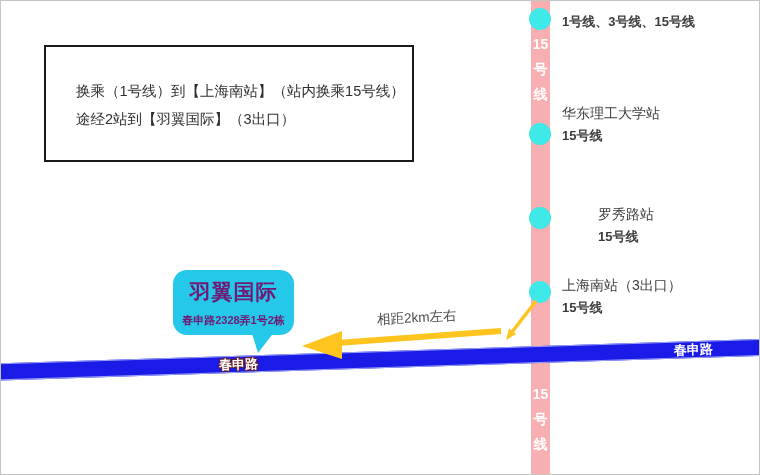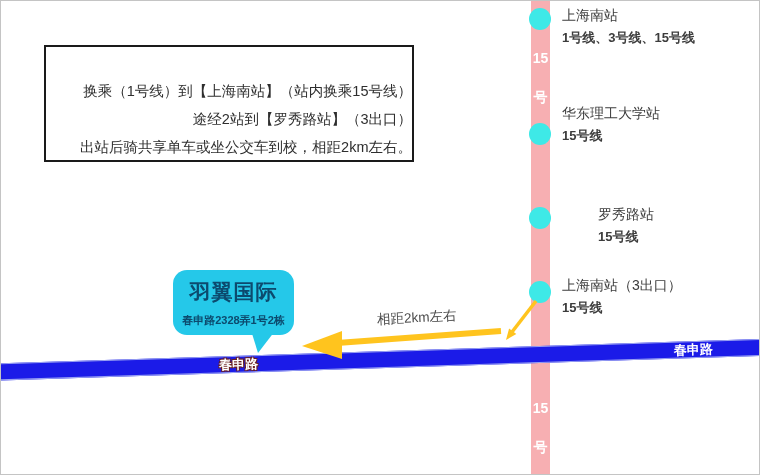--- a/index.html
+++ b/index.html
@@ -2,49 +2,49 @@
 <html><head>
 <meta charset="utf-8">
 <style>
   html,body{margin:0;padding:0;background:#e9e9e9;font-family:"Liberation Sans","DejaVu Sans",sans-serif;}
   #canvas{position:relative;width:760px;height:475px;background:#ffffff;border:1px solid #c4c4c4;
           margin:0 auto;overflow:hidden;box-sizing:border-box;}
 
   
   .info-box{position:absolute;left:43px;top:44px;width:370px;height:117px;
             border:2px solid #1a1a1a;background:#ffffff;box-sizing:border-box;
-            padding:30px 0 10px 30px;text-align:right;}
+            padding:30px 0 10px 30px;}
   .info-line{font-size:14.5px;line-height:28px;color:#2e2e2e;white-space:nowrap;}
 
   
   .metro-line{position:absolute;left:530px;top:0;width:19px;height:475px;background:#f7afb2;}
   .metro-label{position:absolute;left:0;width:19px;display:flex;flex-direction:column;align-items:center;
                color:#ffffff;font-weight:bold;font-size:14px;line-height:25px;}
-  .metro-label .ch{display:block;margin-top:14px;}
+  .metro-label .ch{display:block;}
   .metro-label.top{top:31px;}
   .metro-label.bottom{top:381px;}
 
   
   .station-dot{position:absolute;width:22px;height:22px;border-radius:50%;background:#3ee9e7;left:528px;}
   .station-text{position:absolute;left:561px;color:#3c3c3c;}
   .station-name{font-size:14px;line-height:16px;white-space:nowrap;}
   .station-lines{font-size:13px;line-height:16px;margin-top:7px;white-space:nowrap;font-weight:bold;}
 
   
   .road{position:absolute;left:-12px;top:350px;width:790px;height:15px;background:#1b1be8;
         transform:rotate(-1.85deg);border-top:1px solid #9aa2f2;border-bottom:1px solid #9aa2f2;
         box-sizing:content-box;}
   .road-label{position:absolute;top:0;height:15px;line-height:15px;color:#ffffff;
               font-size:13px;font-weight:bold;white-space:nowrap;}
   .road-label.left{left:230px;text-shadow:1px 1px 0 #6b1f1f,-1px -1px 0 #6b1f1f,1px -1px 0 #6b1f1f,-1px 1px 0 #6b1f1f;}
   .road-label.right{left:685px;}
 
   
   .bubble{position:absolute;left:172px;top:269px;width:121px;height:65px;background:#25c8e9;
-          border-radius:14px;text-align:center;color:#0c4a6e;z-index:6;}
+          border-radius:14px;text-align:center;color:#701a75;z-index:6;}
   .bubble-title{font-size:21px;font-weight:bold;margin-top:8px;letter-spacing:1px;white-space:nowrap;}
   .bubble-address{font-size:11px;font-weight:bold;margin-top:7px;white-space:nowrap;}
 
   
   .distance-note{position:absolute;left:376px;top:308px;font-size:13.5px;color:#4a4a4a;
                  transform:rotate(-3deg);white-space:nowrap;z-index:5;}
 
   .overlay{position:absolute;left:0;top:0;z-index:5;pointer-events:none;}
 </style>
 </head>
@@ -69,40 +69,38 @@
     <span class="road-label left">春申路</span>
     <span class="road-label right">春申路</span>
   </div>
 
   <div class="station-dot" style="top:7px;"></div>
   <div class="station-dot" style="top:122px;"></div>
   <div class="station-dot" style="top:206px;"></div>
   <div class="station-dot" style="top:280px;"></div>
 
   <div class="station-text" style="top:6px;">
-    <div class="station-name">上海南站</div>
     <div class="station-lines">1号线、3号线、15号线</div>
   </div>
   <div class="station-text" style="top:104px;">
     <div class="station-name">华东理工大学站</div>
     <div class="station-lines">15号线</div>
   </div>
   <div class="station-text" style="top:205px;margin-left:36px;">
     <div class="station-name">罗秀路站</div>
     <div class="station-lines">15号线</div>
   </div>
   <div class="station-text" style="top:276px;">
     <div class="station-name">上海南站（3出口）</div>
     <div class="station-lines">15号线</div>
   </div>
 
   <div class="info-box">
     <div class="info-line">换乘（1号线）到【上海南站】（站内换乘15号线）</div>
-    <div class="info-line">途经2站到【罗秀路站】（3出口）</div>
-    <div class="info-line">出站后骑共享单车或坐公交车到校，相距2km左右。</div>
+    <div class="info-line">途经2站到【羽翼国际】（3出口）</div>
   </div>
 
   <svg class="overlay" width="760" height="475" viewBox="0 0 760 475">
 
     <polygon points="249,326 277,326 257,352" fill="#25c8e9"></polygon>
 
     <line x1="500" y1="330" x2="336" y2="342" stroke="#ffc41e" stroke-width="6"></line>
     <polygon points="301,345 341,330 341,358" fill="#ffc41e"></polygon>
 
     <line x1="535" y1="300" x2="511" y2="331" stroke="#ffc41e" stroke-width="3.5"></line>

